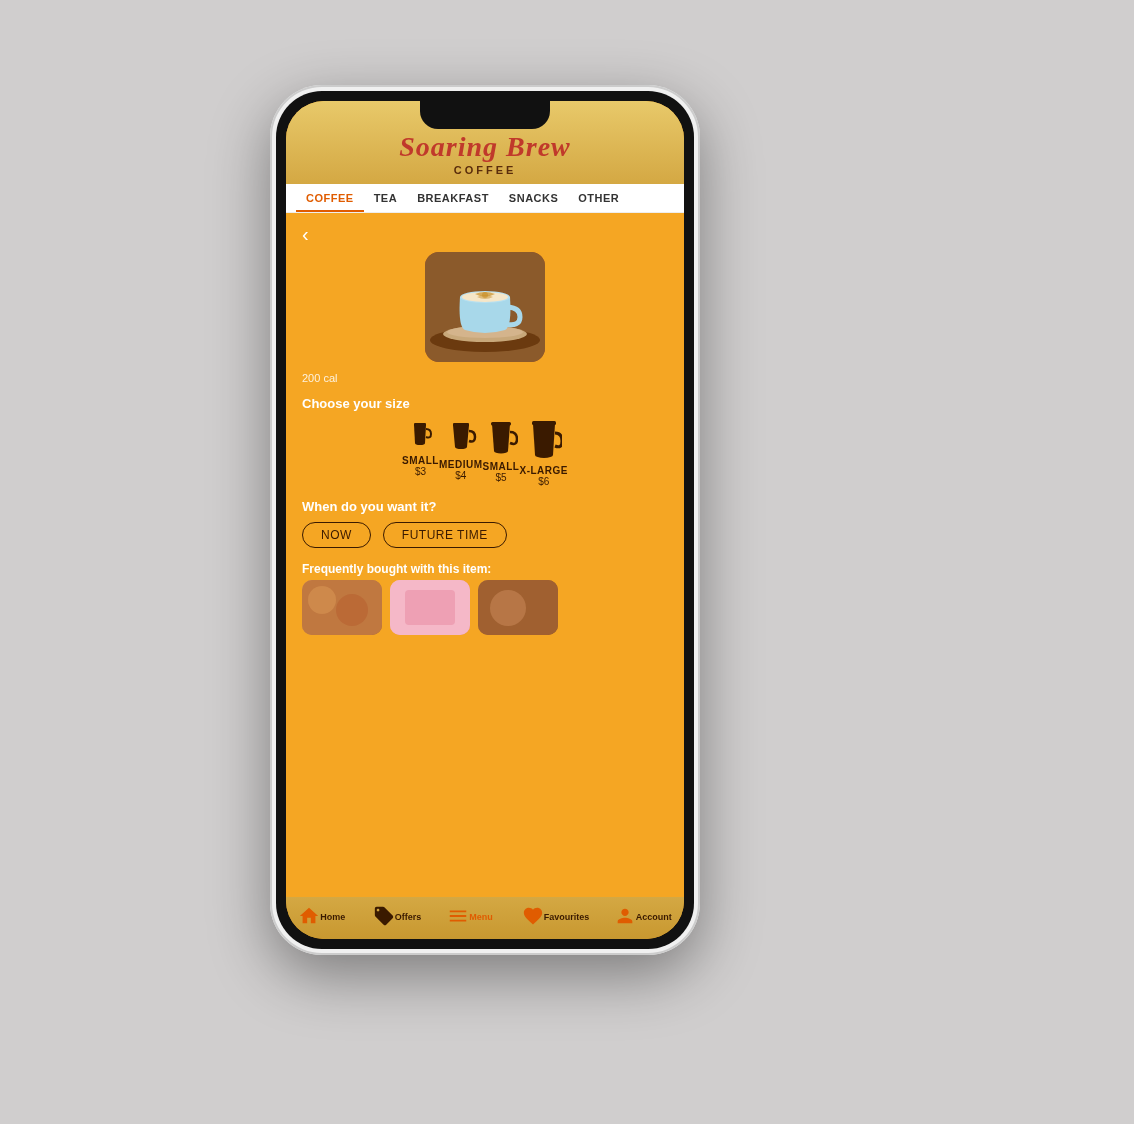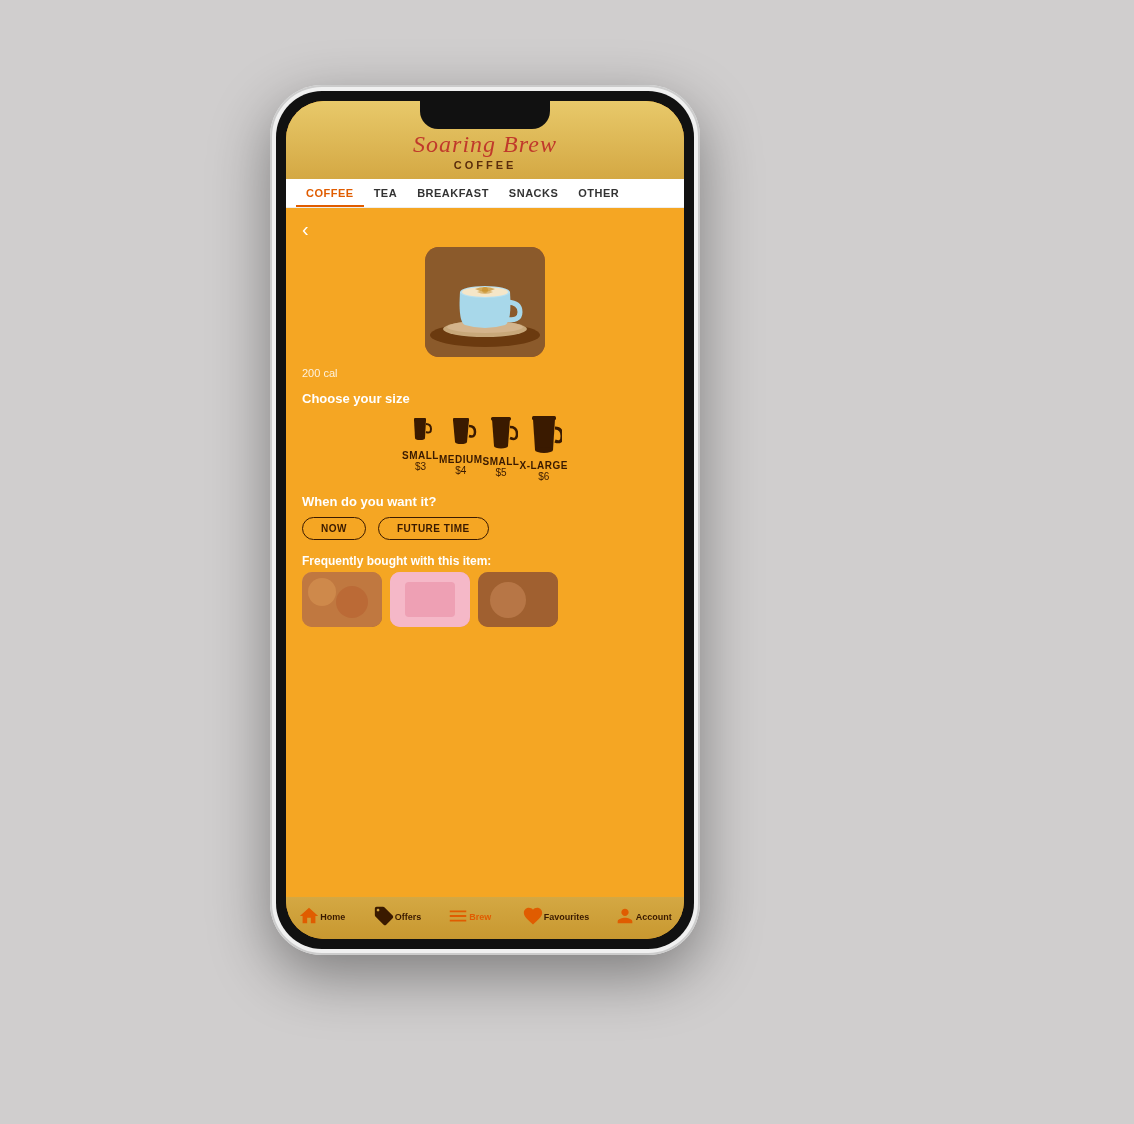--- a/index.html
+++ b/index.html
@@ -78,25 +78,25 @@
     }
 
     
     .header {
       background: linear-gradient(180deg, #e8c96a 0%, #d4a843 100%);
       padding: 30px 10px 8px 10px;
       text-align: center;
     }
 
     .brand-script {
-      font-size: 24px;
+      font-size: 28px;
       font-family: Georgia, 'Times New Roman', serif;
       font-style: italic;
       color: #c0392b;
-      font-weight: normal;
+      font-weight: bold;
       letter-spacing: 1px;
     }
 
     .brand-sub {
       font-size: 11px;
       font-weight: bold;
       color: #5a2d0c;
       letter-spacing: 3px;
       margin-top: 1px;
     }
@@ -236,22 +236,22 @@
       gap: 12px;
       margin-top: 4px;
     }
 
     .time-btn {
       border: 1.5px solid #3a1a00;
       background: transparent;
       color: #3a1a00;
       border-radius: 20px;
       padding: 5px 18px;
-      font-size: 10px;
-      font-weight: bold;
+      font-size: 12px;
+      font-weight: normal;
       cursor: pointer;
       letter-spacing: 0.5px;
     }
 
     .frequently-section {
       margin-top: 14px;
     }
 
     .freq-label {
       font-size: 12px;
@@ -486,21 +486,21 @@
               <svg viewBox="0 0 24 24" xmlns="http://www.w3.org/2000/svg">
                 <path d="M21.41 11.58L12.41 2.58C12.05 2.22 11.55 2 11 2H4C2.9 2 2 2.9 2 4V11C2 11.55 2.22 12.05 2.59 12.42L11.59 21.42C11.95 21.78 12.45 22 13 22C13.55 22 14.05 21.78 14.41 21.41L21.41 14.41C21.78 14.05 22 13.55 22 13C22 12.45 21.77 11.94 21.41 11.58ZM5.5 7C4.67 7 4 6.33 4 5.5C4 4.67 4.67 4 5.5 4C6.33 4 7 4.67 7 5.5C7 6.33 6.33 7 5.5 7Z" fill="#3a1a00"></path>
               </svg>
               <span class="bottom-nav-label">Offers</span>
             </div>
 
             <div class="bottom-nav-item active">
               <svg viewBox="0 0 24 24" xmlns="http://www.w3.org/2000/svg">
                 <path d="M3 18H21V16H3V18ZM3 13H21V11H3V13ZM3 6V8H21V6H3Z" fill="#e05c00"></path>
               </svg>
-              <span class="bottom-nav-label" style="color:#e05c00;">Brew</span>
+              <span class="bottom-nav-label" style="color:#e05c00;">Menu</span>
             </div>
 
             <div class="bottom-nav-item">
               <svg viewBox="0 0 24 24" xmlns="http://www.w3.org/2000/svg">
                 <path d="M12 21.35L10.55 20.03C5.4 15.36 2 12.27 2 8.5C2 5.41 4.42 3 7.5 3C9.24 3 10.91 3.81 12 5.08C13.09 3.81 14.76 3 16.5 3C19.58 3 22 5.41 22 8.5C22 12.27 18.6 15.36 13.45 20.03L12 21.35Z" fill="#e05c00"></path>
               </svg>
               <span class="bottom-nav-label">Favourites</span>
             </div>
 
             <div class="bottom-nav-item">

